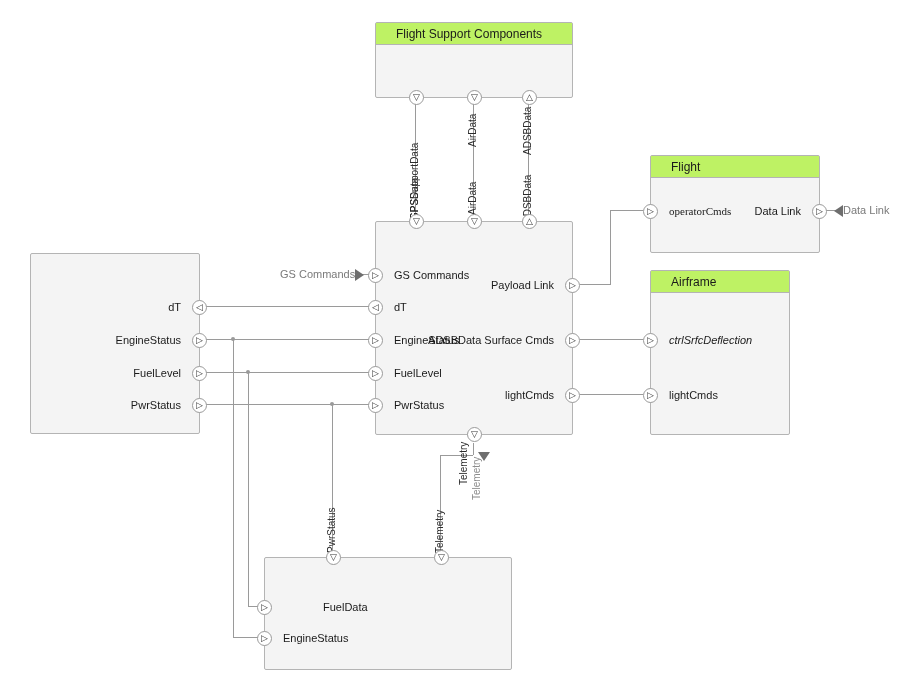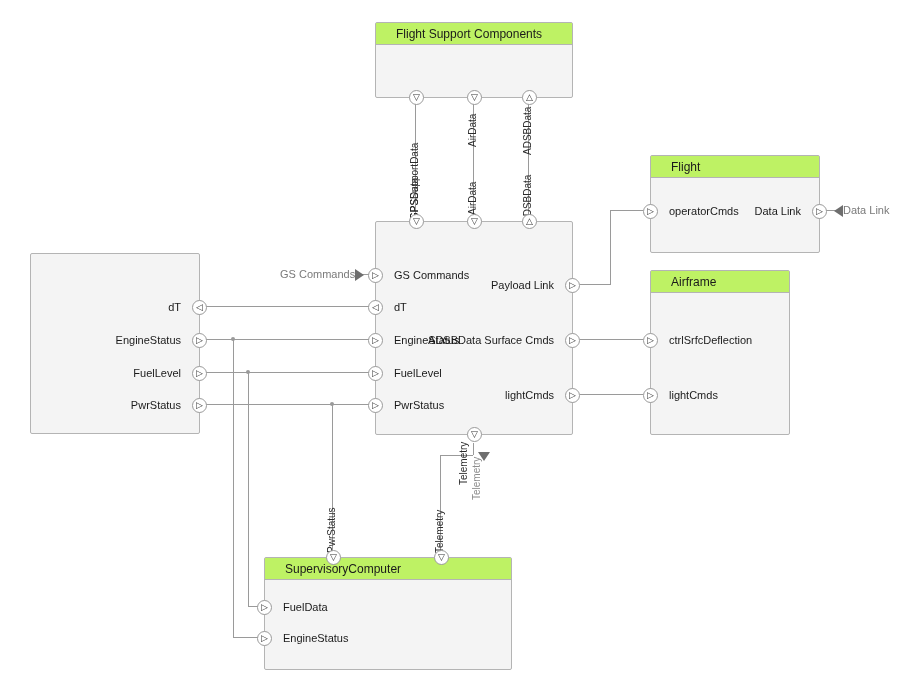--- a/index.html
+++ b/index.html
@@ -221,44 +221,43 @@
     <div class="port-lbl out" style="top:112px;">FuelLevel</div>
 
     <div class="port right" style="top:144px;">▷</div>
     <div class="port-lbl out" style="top:144px;">PwrStatus</div>
   </div>
 
   <div class="block" style="left:650px;top:155px;width:170px;height:98px;">
     <div class="block-hdr">Flight</div>
 
     <div class="port left" style="top:48px;">▷</div>
-    <div class="port-lbl in" style="top:48px;">operatorCmds</div>
+    <div class="port-lbl in" style="top:48px;font-family:Liberation Serif, serif;">operatorCmds</div>
 
     <div class="port right" style="top:48px;">▷</div>
     <div class="port-lbl out" style="top:48px;">Data Link</div>
   </div>
 
   <div class="block" style="left:650px;top:270px;width:140px;height:165px;">
     <div class="block-hdr">Airframe</div>
 
     <div class="port left" style="top:62px;">▷</div>
-    <div class="port-lbl in" style="top:62px;">ctrlSrfcDeflection</div>
+    <div class="port-lbl in" style="top:62px;font-style:italic;">ctrlSrfcDeflection</div>
 
     <div class="port left" style="top:117px;">▷</div>
     <div class="port-lbl in" style="top:117px;">lightCmds</div>
   </div>
 
   <div class="block" style="left:264px;top:557px;width:248px;height:113px;">
-    <div class="block-hdr">SupervisoryComputer</div>
 
     <div class="port top" style="left:61px;">▽</div>
     <div class="port top" style="left:169px;">▽</div>
 
     <div class="port left" style="top:42px;">▷</div>
-    <div class="port-lbl in" style="top:42px;">FuelData</div>
+    <div class="port-lbl in" style="top:42px;margin-left:40px;">FuelData</div>
 
     <div class="port left" style="top:73px;">▷</div>
     <div class="port-lbl in" style="top:73px;">EngineStatus</div>
   </div>
 
   <div class="ext-port" style="left:280px;top:267px;">
     <span>GS Commands</span><span class="ext-arrow right"></span>
   </div>
 
   <div class="ext-port" style="left:834px;top:203px;"><span class="ext-arrow left"></span><span>Data Link</span>

